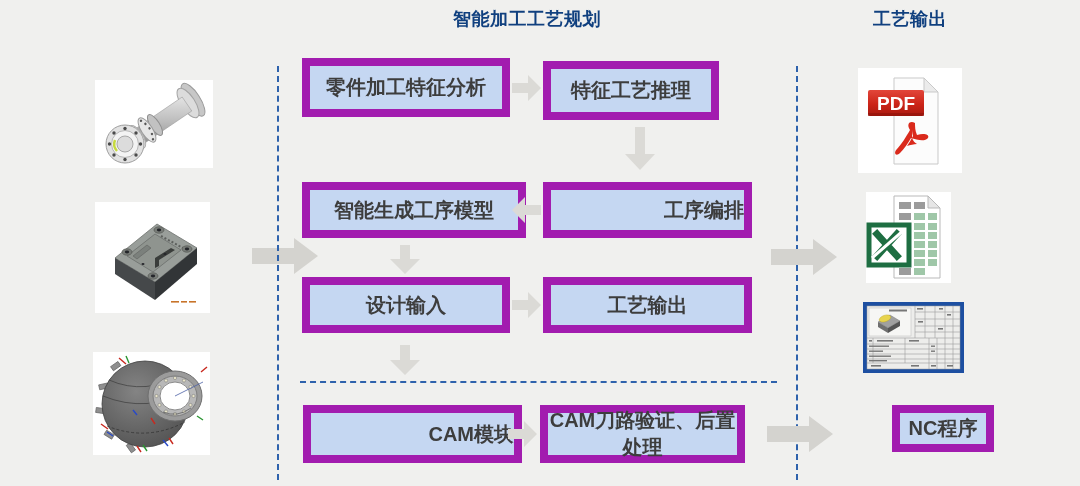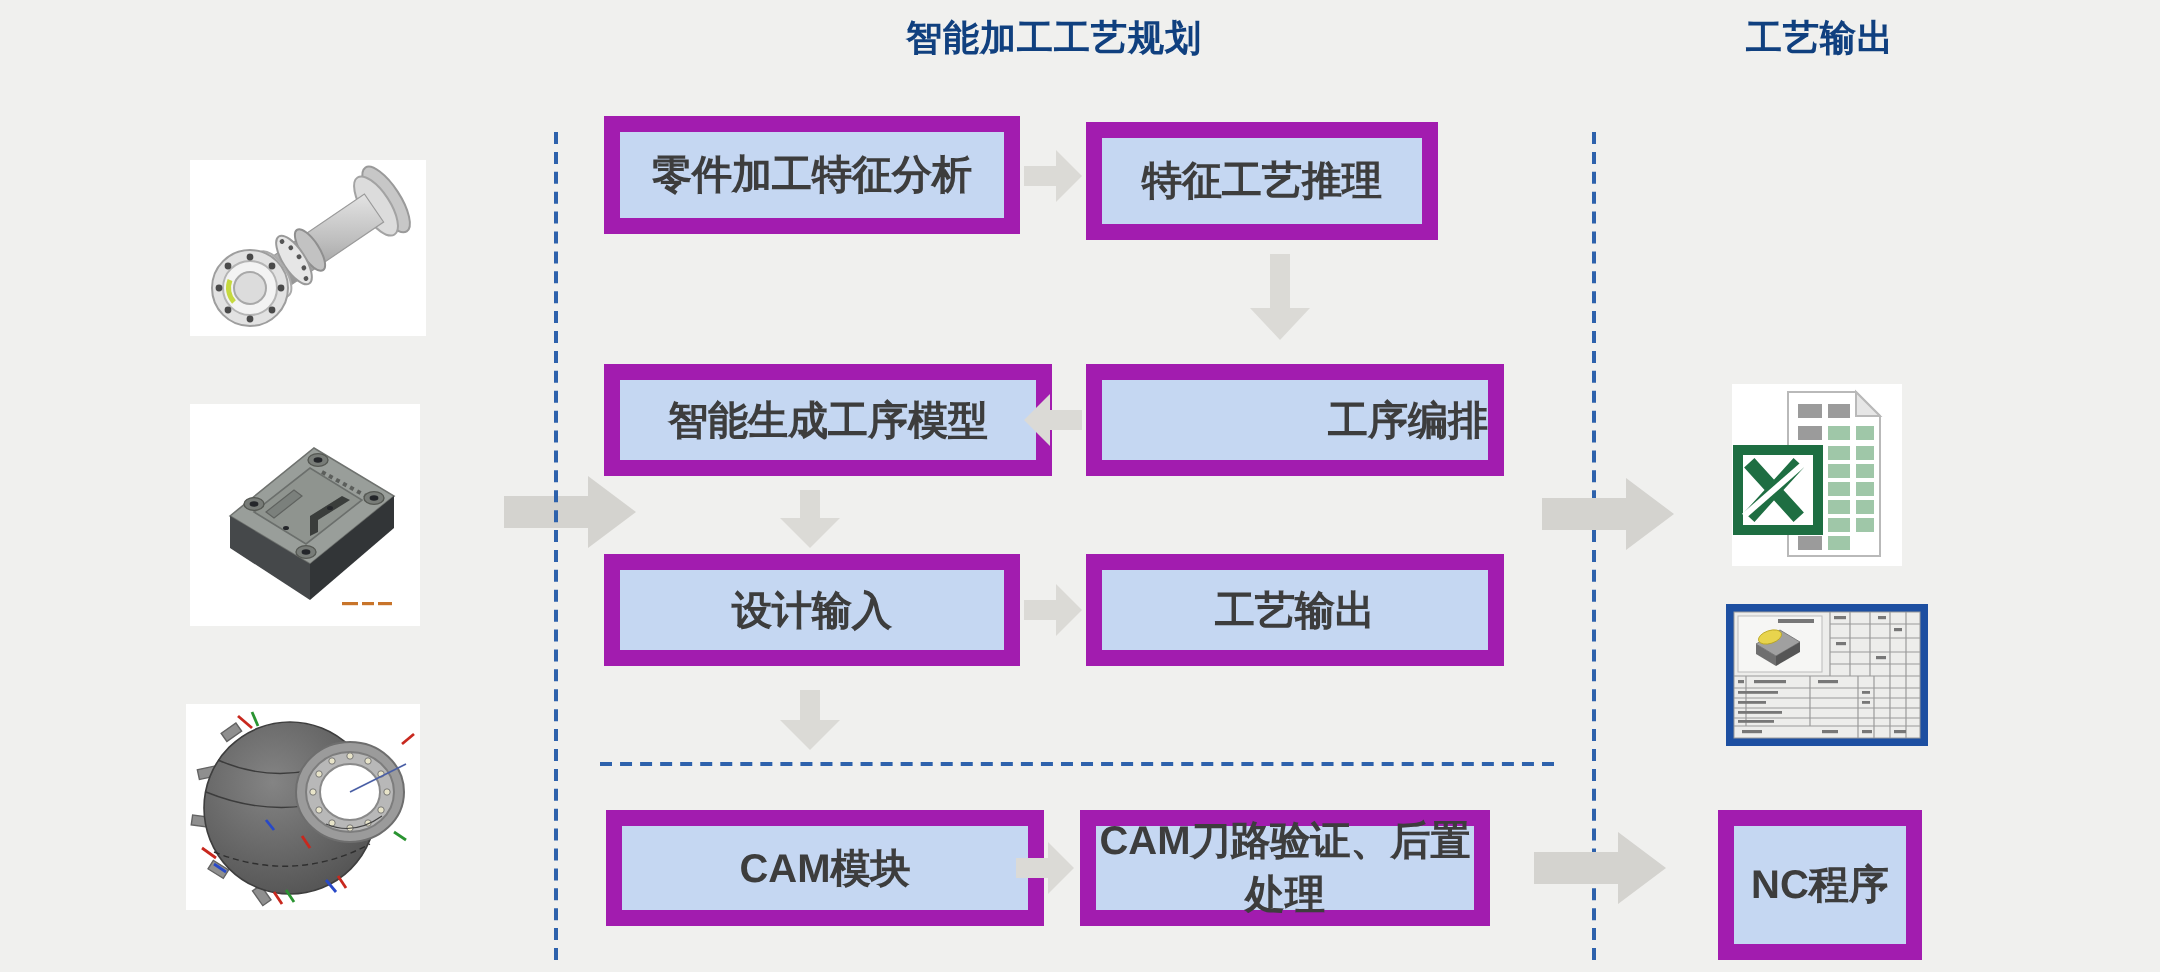--- a/index.html
+++ b/index.html
@@ -179,21 +179,21 @@
   </div>
   <div class="fbox" style="left:543px;top:182px;width:209px;height:56px;justify-content:flex-end;">
     <span>工序编排</span>
   </div>
   <div class="fbox" style="left:302px;top:277px;width:208px;height:56px;">
     <span>设计输入</span>
   </div>
   <div class="fbox" style="left:543px;top:277px;width:209px;height:56px;">
     <span>工艺输出</span>
   </div>
-  <div class="fbox" style="left:303px;top:405px;width:219px;height:58px;">
+  <div class="fbox" style="left:303px;top:405px;width:219px;height:58px;justify-content:flex-end;">
     <span>CAM模块</span>
   </div>
   <div class="fbox" style="left:540px;top:405px;width:205px;height:58px;">
     <span>CAM刀路验证、后置处理</span>
   </div>
 
   <div class="arrow" style="left:512px;top:75px;">
     <svg width="29" height="26" viewBox="0 0 29 26">
         <polygon points="0,8 16,8 16,0 29,13 16,26 16,18 0,18" fill="#dbdad6"></polygon>
       </svg>
@@ -235,20 +235,38 @@
       </svg>
   </div>
   <div class="arrow" style="left:767px;top:416px;">
     <svg width="66" height="36" viewBox="0 0 66 36">
         <polygon points="0,10 42,10 42,0 66,18 42,36 42,26 0,26" fill="#d4d3cf"></polygon>
       </svg>
   </div>
 
   <div class="title" style="left:835px;top:8px;width:150px;">工艺输出</div>
 
+  <div class="imgbox" style="left:858px;top:68px;width:104px;height:105px;">
+    <svg width="104" height="105" viewBox="0 0 104 105">
+      <defs>
+        <linearGradient id="pdfb" x1="0" y1="0" x2="0" y2="1">
+          <stop offset="0" stop-color="#e2463a"></stop>
+            <stop offset="0.55" stop-color="#cc2418"></stop>
+            <stop offset="1" stop-color="#a81a10"></stop>
+        </linearGradient>
+      </defs>
+      <polygon points="36,10 66,10 80,24 80,96 36,96" fill="#fcfcfc" stroke="#c9c9c9"></polygon>
+      <polygon points="66,10 66,24 80,24" fill="#ebebeb" stroke="#c9c9c9"></polygon>
+      <rect x="10" y="22" width="56" height="26" rx="2" fill="url(#pdfb)"></rect>
+      <rect x="10" y="45" width="56" height="3" fill="#8f120a" opacity="0.6"></rect>
+      <text x="38" y="42" text-anchor="middle" font-size="19" font-weight="bold" font-family="Liberation Sans, sans-serif" fill="#ffffff">PDF</text>
+      <path d="M57,55 c-5,-3 -9,1 -5,7 c-4,7 -9,15 -13,19 c-4,4 -1,8 3,4 c4,-4 8,-10 11,-15 c6,2 14,4 17,0 c2,-4 -5,-5 -11,-3 c-2,-4 -2,-9 -2,-12 z
+               M54,60 c0,2 0,5 1,8 c-2,4 -4,7 -6,10 c3,-1 7,-2 10,-2 c-2,-1 -4,-3 -5,-6 c0,-4 0,-8 0,-10 z" fill="#da2a1c" fill-rule="evenodd"></path>
+    </svg>
+  </div>
 
   <div class="imgbox" style="left:866px;top:192px;width:85px;height:91px;">
     <svg width="85" height="91" viewBox="0 0 85 91">
       <polygon points="28,4 62,4 74,16 74,86 28,86" fill="#ffffff" stroke="#b9b9b9"></polygon>
       <polygon points="62,4 62,16 74,16" fill="#e6e6e6" stroke="#b9b9b9"></polygon>
       <g fill="#9b9b9b">
         <rect x="33" y="10" width="12" height="7"></rect>
           <rect x="48" y="10" width="11" height="7"></rect>
         <rect x="33" y="21" width="12" height="7"></rect>
           <rect x="33" y="76" width="12" height="7"></rect>
@@ -327,17 +345,17 @@
         <rect x="68" y="43.5" width="4" height="1.4"></rect>
           <rect x="68" y="48.5" width="4" height="1.4"></rect>
         <rect x="8" y="63" width="10" height="1.6"></rect>
           <rect x="48" y="63" width="8" height="1.6"></rect>
         <rect x="68" y="63" width="5" height="1.6"></rect>
           <rect x="84" y="63" width="6" height="1.6"></rect>
       </g>
     </svg>
   </div>
 
-  <div class="fbox" style="left:859px;top:405px;width:102px;height:75px;">
+  <div class="fbox" style="left:892px;top:405px;width:102px;height:47px;">
     <span>NC程序</span>
   </div>
 
 </div>
 
 </body></html>

